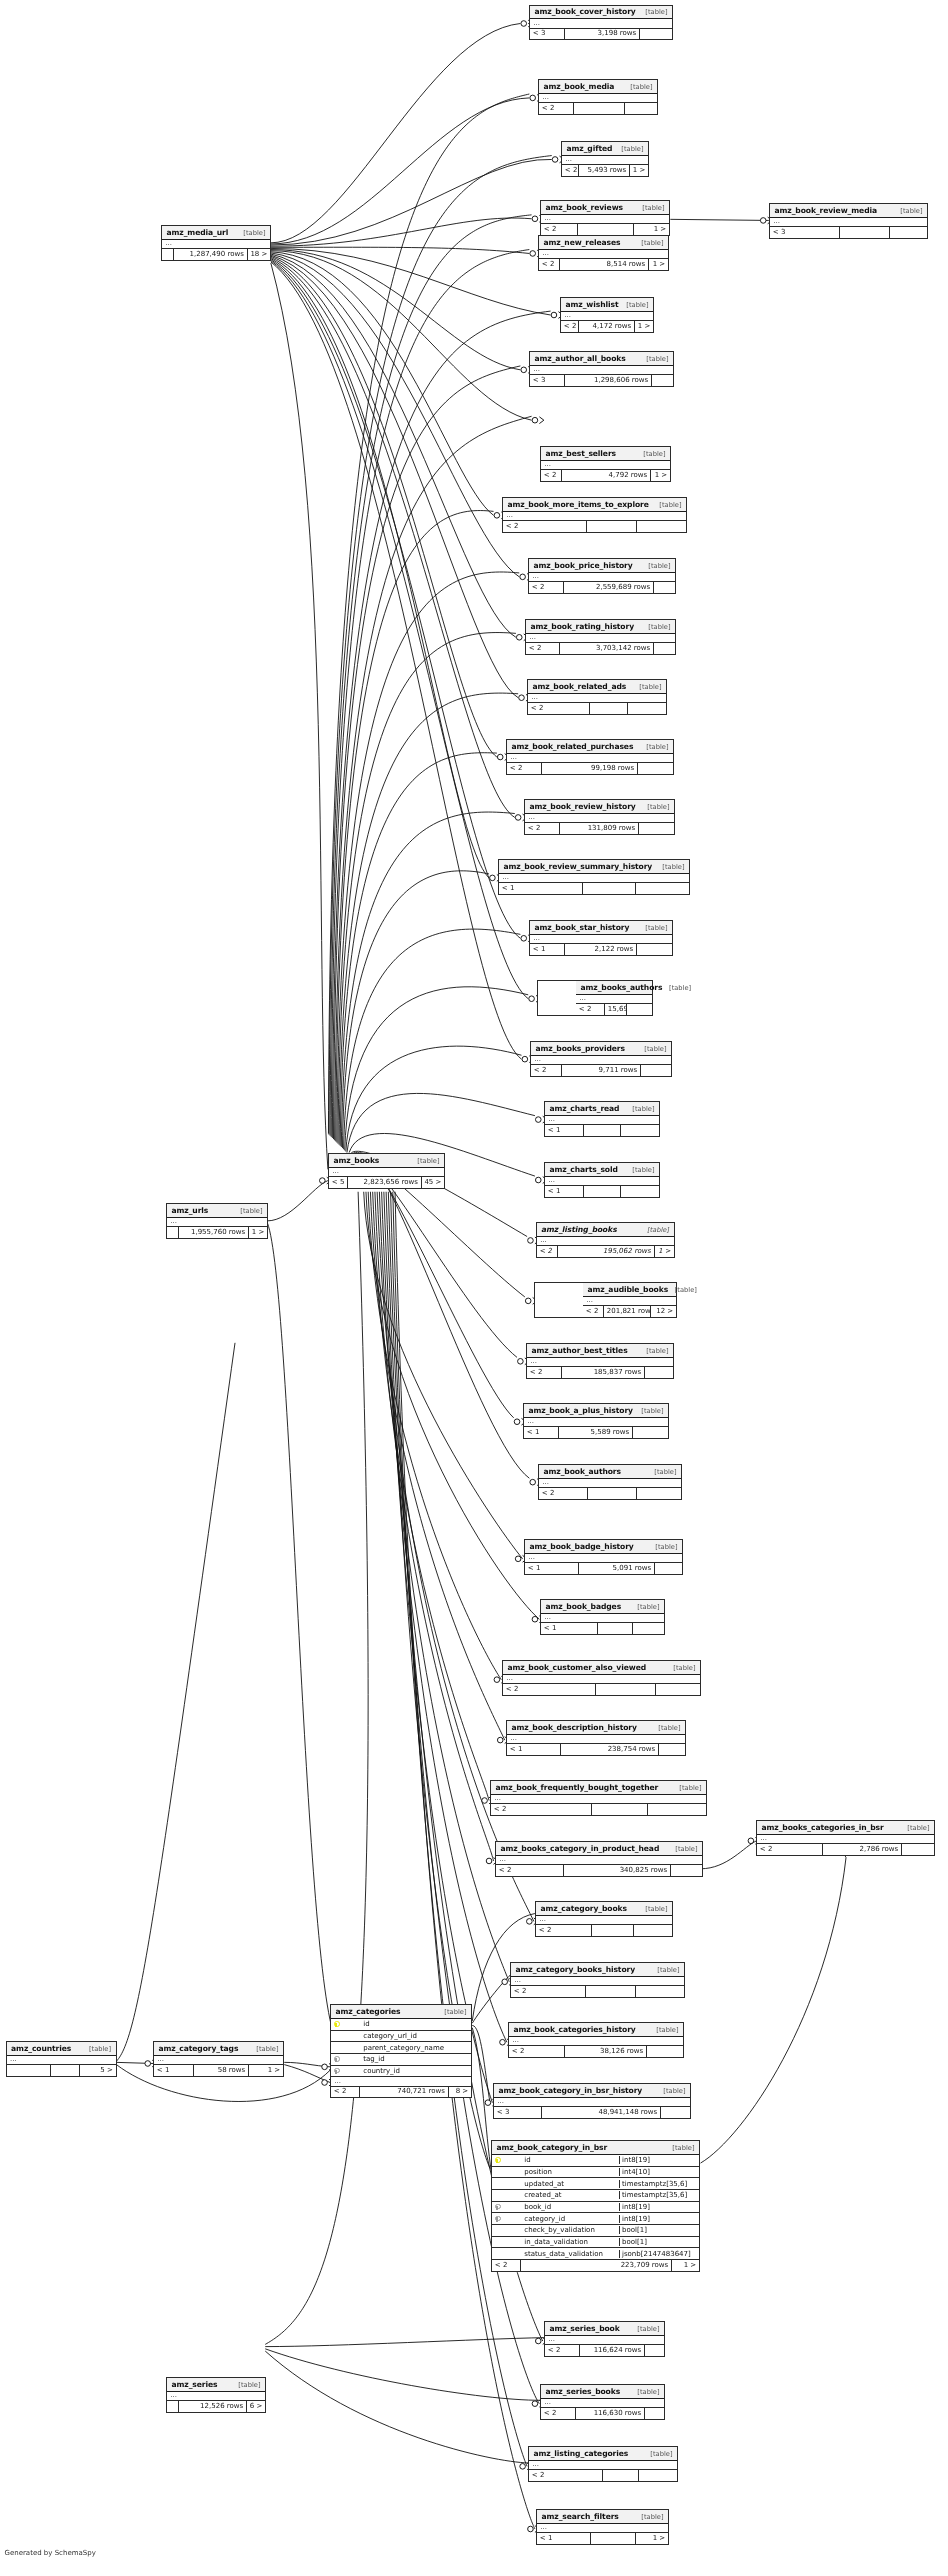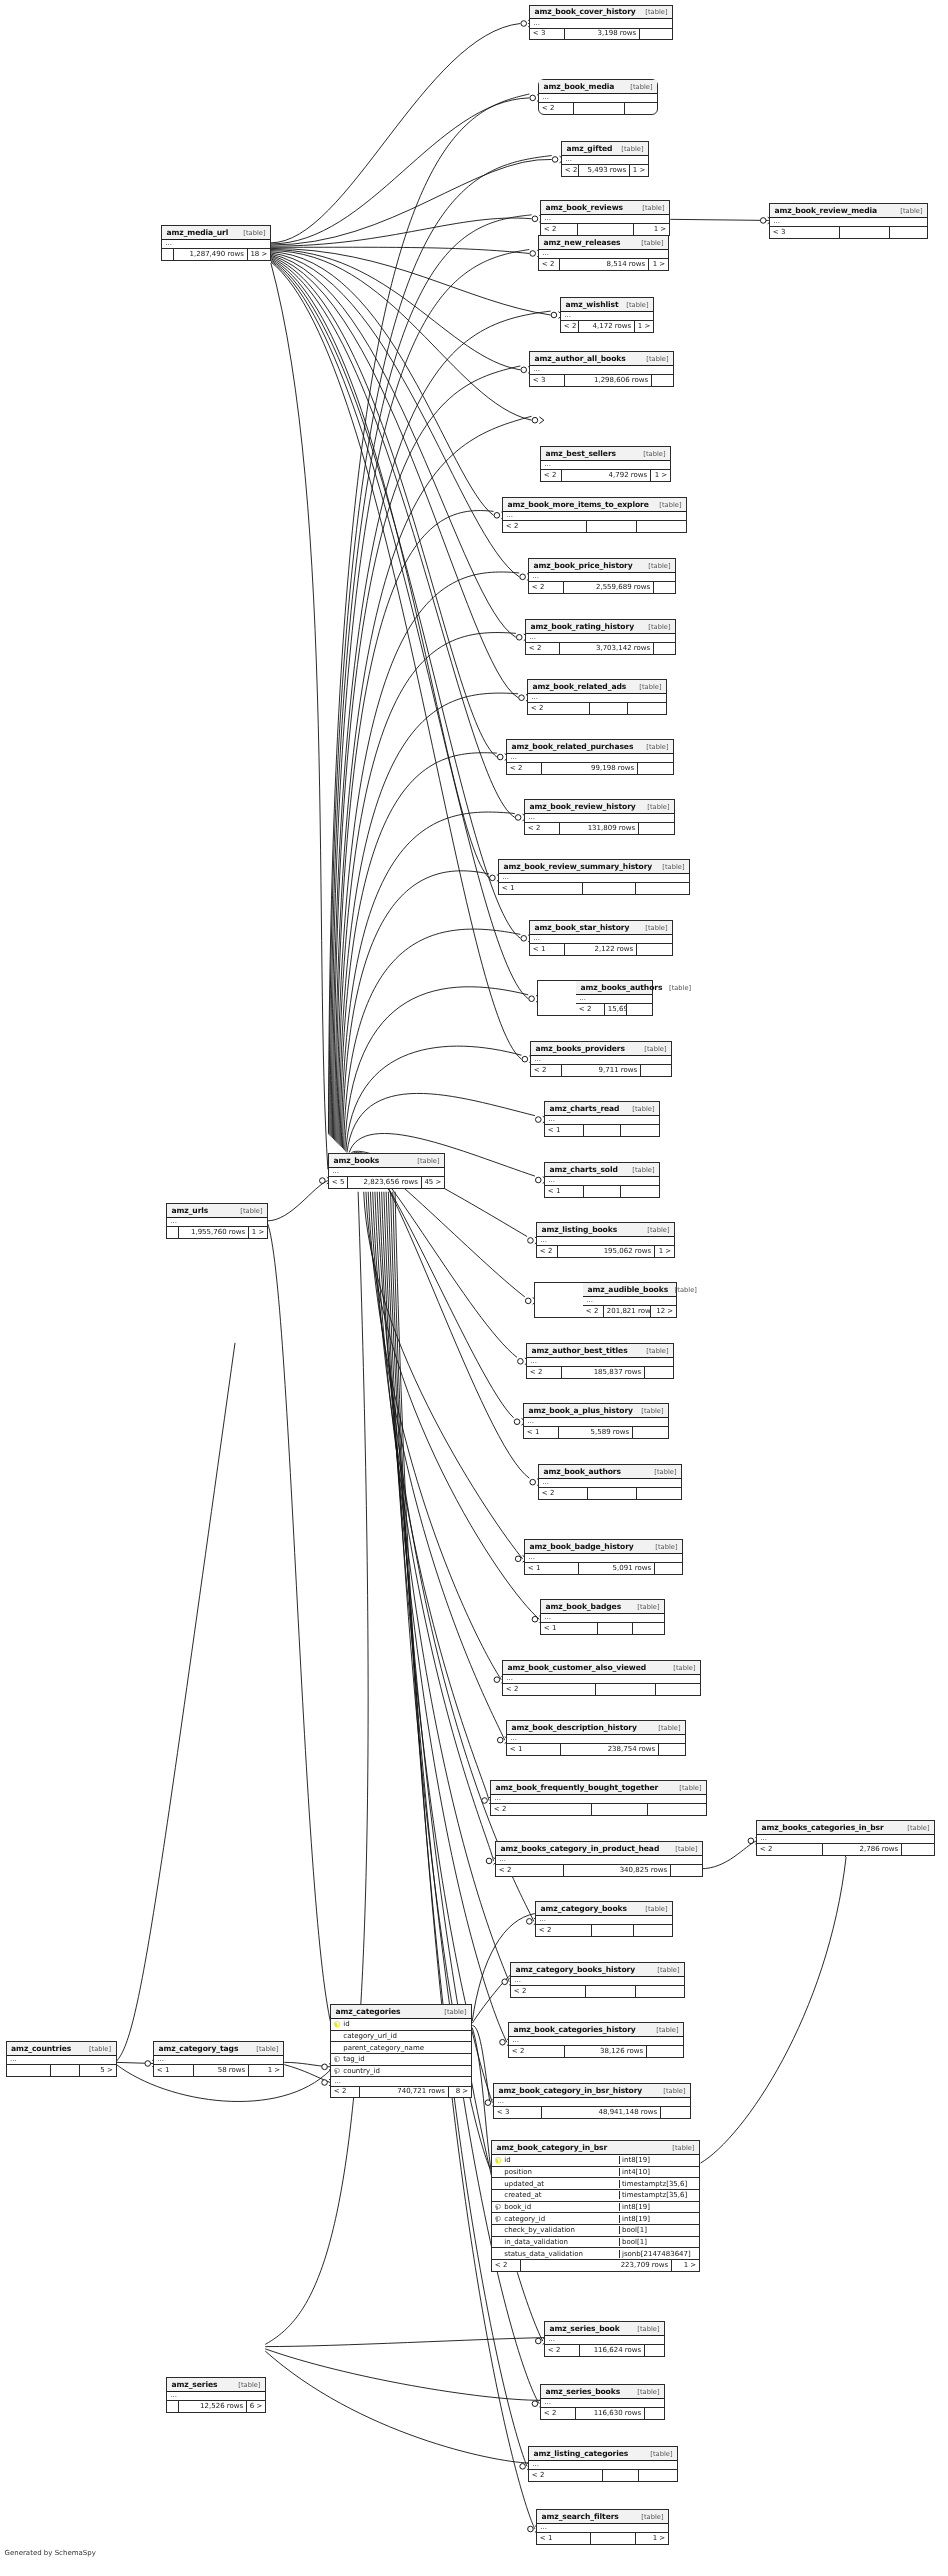--- a/index.html
+++ b/index.html
@@ -16,21 +16,21 @@
   .tbl .foot{display:flex;font-size:7px;color:#161616;height:10.6px;box-sizing:border-box;}
   .tbl .foot > div{box-sizing:border-box;padding:0.6px 2.8px;overflow:hidden;white-space:nowrap;}
   .tbl .f-l{flex:0 0 auto;text-align:left;border-right:0.9px solid #2b2b2b;}
   .tbl .f-c{flex:1 1 auto;text-align:right;border-right:0.9px solid #2b2b2b;padding-right:4.5px;}
   .tbl .f-r{flex:0 0 auto;text-align:right;}
 
   
   .tbl.detail .col{display:flex;align-items:center;font-size:7px;color:#111;height:11.7px;
                    border-bottom:0.8px solid #2b2b2b;box-sizing:border-box;}
   .tbl.detail .col .kw{flex:0 0 11.2px;display:flex;align-items:center;justify-content:center;}
-  .tbl.detail .col .cn{flex:1 1 auto;padding-left:1.1px;white-space:nowrap;overflow:hidden;}
+  .tbl.detail .col .cn{flex:1 1 auto;padding-left:1.1px;white-space:nowrap;overflow:hidden;margin-left:20px;}
   .tbl.detail .col .ct{flex:0 0 77px;border-left:0.8px solid #2b2b2b;padding-left:2px;white-space:nowrap;}
   .key{display:inline-block;width:4.5px;height:6.2px;position:relative;}
   .key i{position:absolute;left:1.1px;top:1.7px;width:1.3px;height:4.5px;background:currentColor;}
   .key b{position:absolute;left:0px;top:0px;width:3.6px;height:3.6px;border:1px solid currentColor;border-radius:50%;background:transparent;}
   .key.pk{color:#e8e80a;}
   .key.fk{color:#9a9a9a;}
 
   #footer{position:absolute;left:4.5px;top:2549px;font-size:7px;color:#333;}
 </style>
 </head>
@@ -231,21 +231,21 @@
           <span class="tname">amz_book_cover_history</span>
           <span class="ttype">[table]</span>
         </div>
         <div class="ell">...</div>
         <div class="foot">
           <div class="f-l" style="flex-basis:35px">&lt; 3</div>
           <div class="f-c">3,198 rows</div>
           <div class="f-r" style="flex-basis:32px"></div>
         </div>
       </div>
-      <div class="tbl" style="left:538px;top:79px;width:120px;border-radius:6px;">
+      <div class="tbl" style="left:538px;top:79px;width:120px;">
         <div class="hdr">
           <span class="tname">amz_book_media</span>
           <span class="ttype">[table]</span>
         </div>
         <div class="ell">...</div>
         <div class="foot">
           <div class="f-l" style="flex-basis:35px">&lt; 2</div>
           <div class="f-c"></div>
           <div class="f-r" style="flex-basis:32px"></div>
         </div>
@@ -459,21 +459,21 @@
           <span class="tname">amz_charts_sold</span>
           <span class="ttype">[table]</span>
         </div>
         <div class="ell">...</div>
         <div class="foot">
           <div class="f-l" style="flex-basis:39px">&lt; 1</div>
           <div class="f-c"></div>
           <div class="f-r" style="flex-basis:38px"></div>
         </div>
       </div>
-      <div class="tbl" style="left:536px;top:1222px;width:139px;">
+      <div class="tbl" style="left:536px;top:1222px;width:139px;font-style:italic;">
         <div class="hdr">
           <span class="tname">amz_listing_books</span>
           <span class="ttype">[table]</span>
         </div>
         <div class="ell">...</div>
         <div class="foot">
           <div class="f-l" style="flex-basis:21px">&lt; 2</div>
           <div class="f-c">195,062 rows</div>
           <div class="f-r" style="flex-basis:19px">1 &gt;</div>
         </div>

